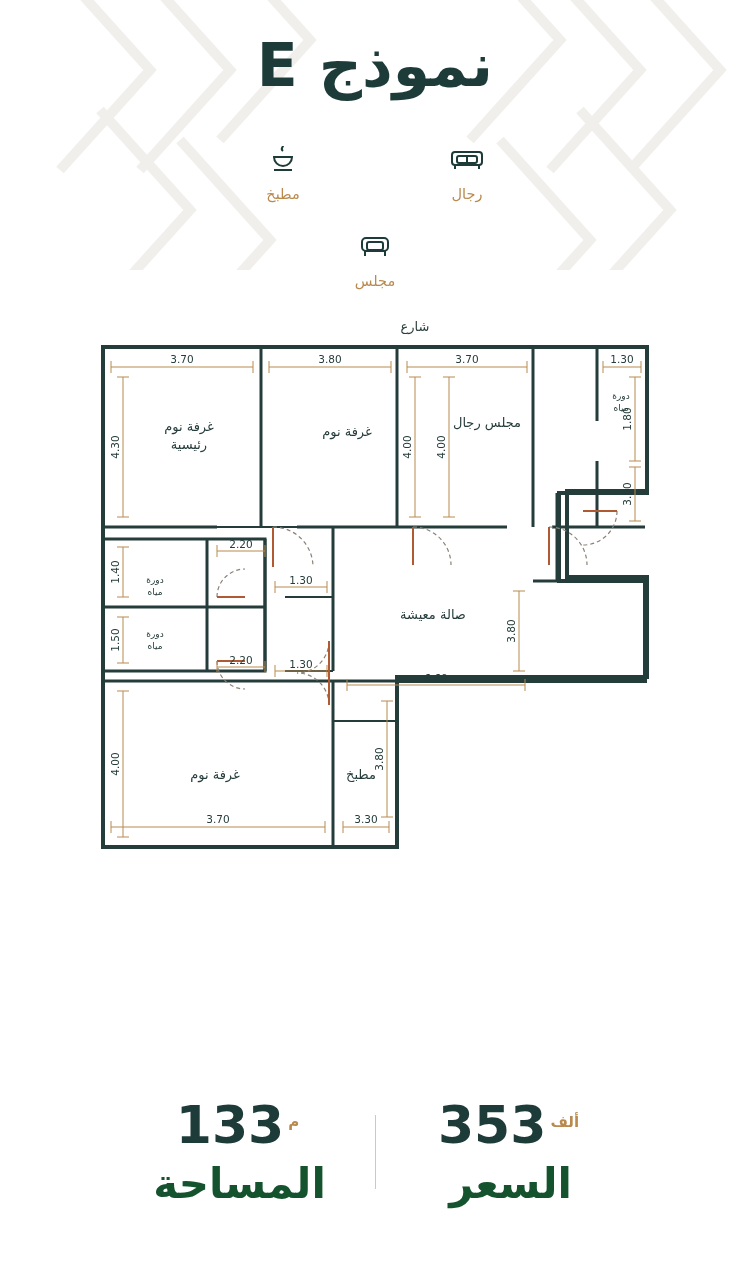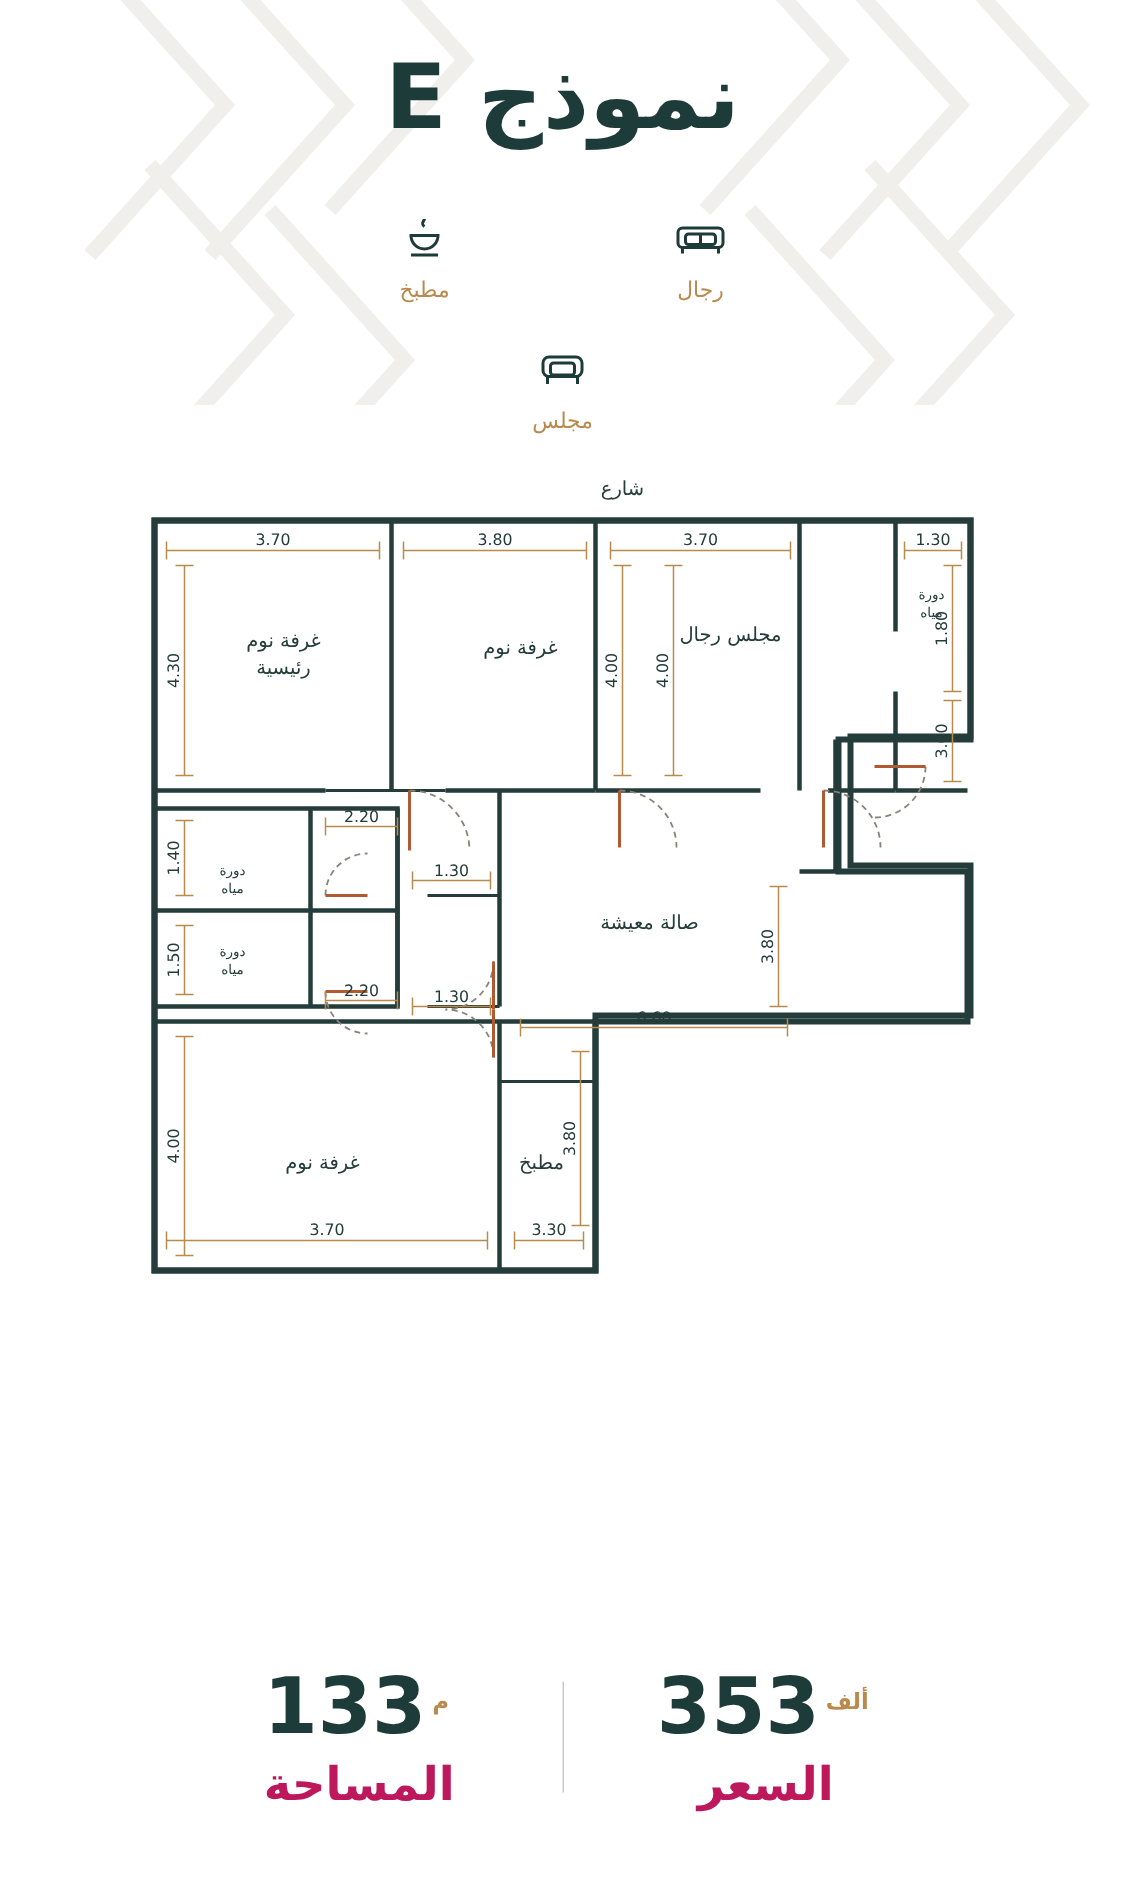--- a/index.html
+++ b/index.html
@@ -140,23 +140,23 @@
   .stat .unit {
     font-size: 15px;
     font-weight: bold;
     color: #b98a4e;
     position: relative;
     top: -16px;
     margin: 0 4px;
   }
   .stat .label {
     margin-top: 4px;
-    font-size: 31px;
+    font-size: 42px;
     font-weight: bold;
-    color: #be185d;
+    color: #14532d;
     direction: rtl;
   }
   .divider {
     width: 1px;
     height: 74px;
     background: #c9c9c9;
   }
 </style>
 </head>
 <body>

